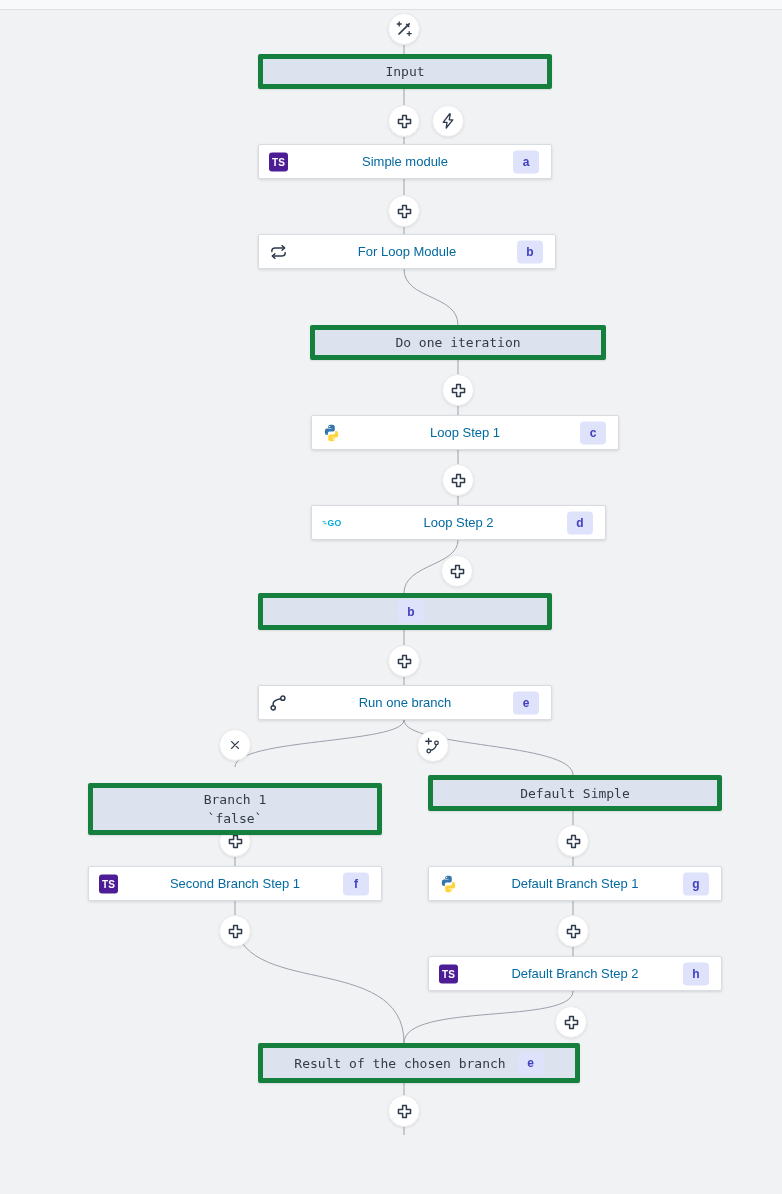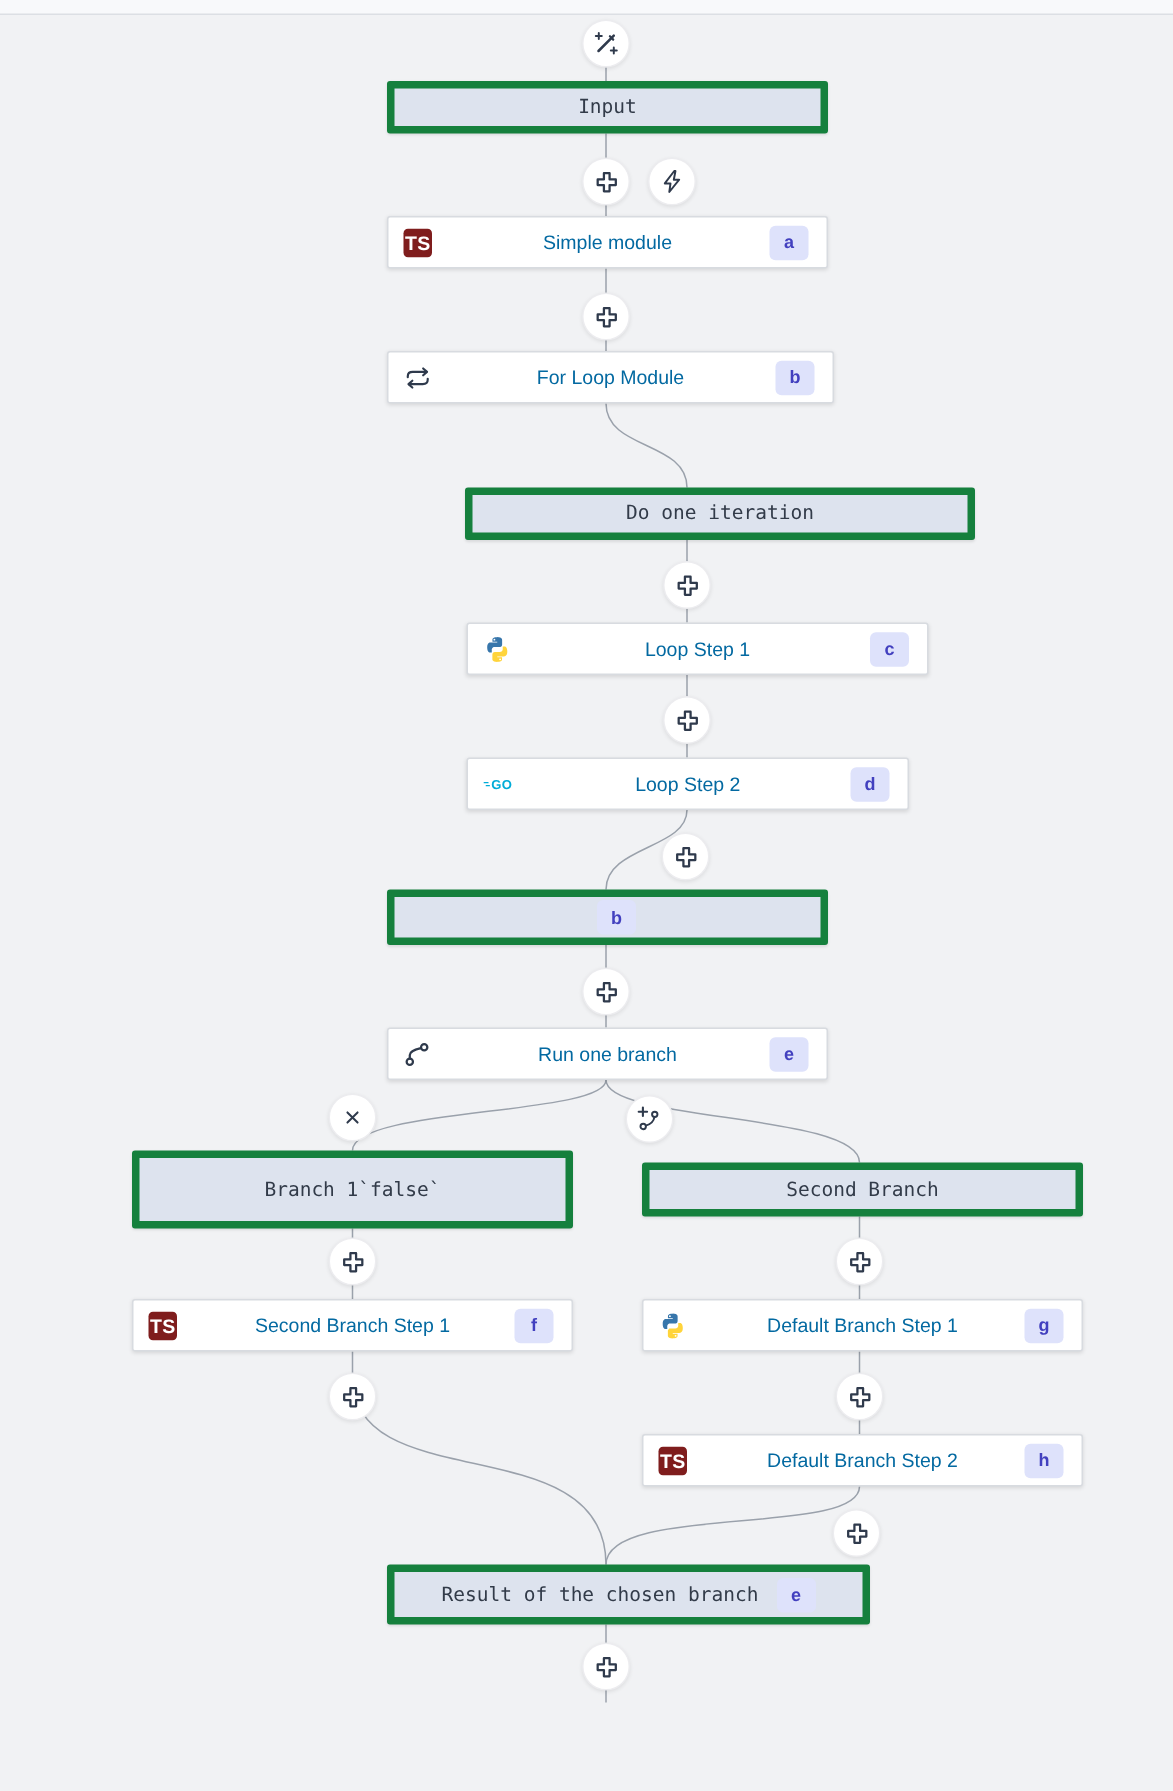--- a/index.html
+++ b/index.html
@@ -14,28 +14,28 @@
        align-items:center;justify-content:center;cursor:pointer;}
   .gray{background:#dde3ee;border:5px solid #15803d;box-shadow:0 1px 2px rgba(0,0,0,.10);}
   .white{background:#ffffff;border:1px solid #d8dbe0;box-shadow:0 1px 3px rgba(0,0,0,.12);}
   .mono{font-family:"DejaVu Sans Mono","Liberation Mono",monospace;font-size:13px;color:#323b49;white-space:nowrap;}
   .title{font-size:13px;color:#0369a1;white-space:nowrap;}
   .badge{min-width:26px;height:23px;padding:0 4px;border-radius:4px;background:#dee2fb;color:#4240bf;
          font-weight:700;font-size:12px;display:flex;align-items:center;justify-content:center;box-sizing:border-box;}
   .white .badge{position:absolute;right:12px;top:50%;transform:translateY(-50%);}
   .gray .badge{margin-left:12px;}
   .lang{position:absolute;left:10px;top:50%;transform:translateY(-50%);display:flex;align-items:center;}
-  .ts-ico{width:19px;height:19px;background:#7f1d1d;border-radius:3px;color:#ffffff;font-weight:700;
-          font-size:13px;display:flex;align-items:center;justify-content:center;letter-spacing:.2px;}
-  .two-line{flex-direction:row;line-height:19px;}
+  .ts-ico{width:19px;height:19px;background:#4c1d95;border-radius:3px;color:#ffffff;font-weight:700;
+          font-size:10px;display:flex;align-items:center;justify-content:center;letter-spacing:.2px;}
+  .two-line{flex-direction:column;line-height:19px;margin-top:16px;}
   
   .p-input{left:258px;top:54px;width:294px;height:35px}
   .p-simple{left:258px;top:144px;width:294px;height:35px}
   .p-forloop{left:258px;top:234px;width:298px;height:35px}
-  .p-doiter{left:310px;top:325px;width:340px;height:35px}
+  .p-doiter{left:310px;top:325px;width:296px;height:35px}
   .p-ls1{left:311px;top:415px;width:308px;height:35px}
   .p-ls2{left:311px;top:505px;width:295px;height:35px}
   .p-collect{left:258px;top:593px;width:294px;height:37px}
   .p-runbr{left:258px;top:685px;width:294px;height:35px}
   .p-br1{left:88px;top:767px;width:294px;height:52px}
   .p-defbr{left:428px;top:775px;width:294px;height:36px}
   .p-sbs1{left:88px;top:866px;width:294px;height:35px}
   .p-dbs1{left:428px;top:866px;width:294px;height:35px}
   .p-dbs2{left:428px;top:956px;width:294px;height:35px}
   .p-reschosen{left:258px;top:1043px;width:322px;height:40px}
@@ -260,21 +260,21 @@
     <span class="title">Run one branch</span>
     <span class="badge">e</span>
   </div>
 
   <div class="box gray two-line p-br1">
     <span class="mono">Branch 1</span>
     <span class="mono">`false`</span>
   </div>
 
   <div class="box gray p-defbr">
-    <span class="mono">Second Branch</span>
+    <span class="mono">Default Simple</span>
   </div>
 
   <div class="box white p-sbs1">
     <span class="lang">
       <span class="ts-ico">TS</span>
     </span>
     <span class="title">Second Branch Step 1</span>
     <span class="badge">f</span>
   </div>
 

